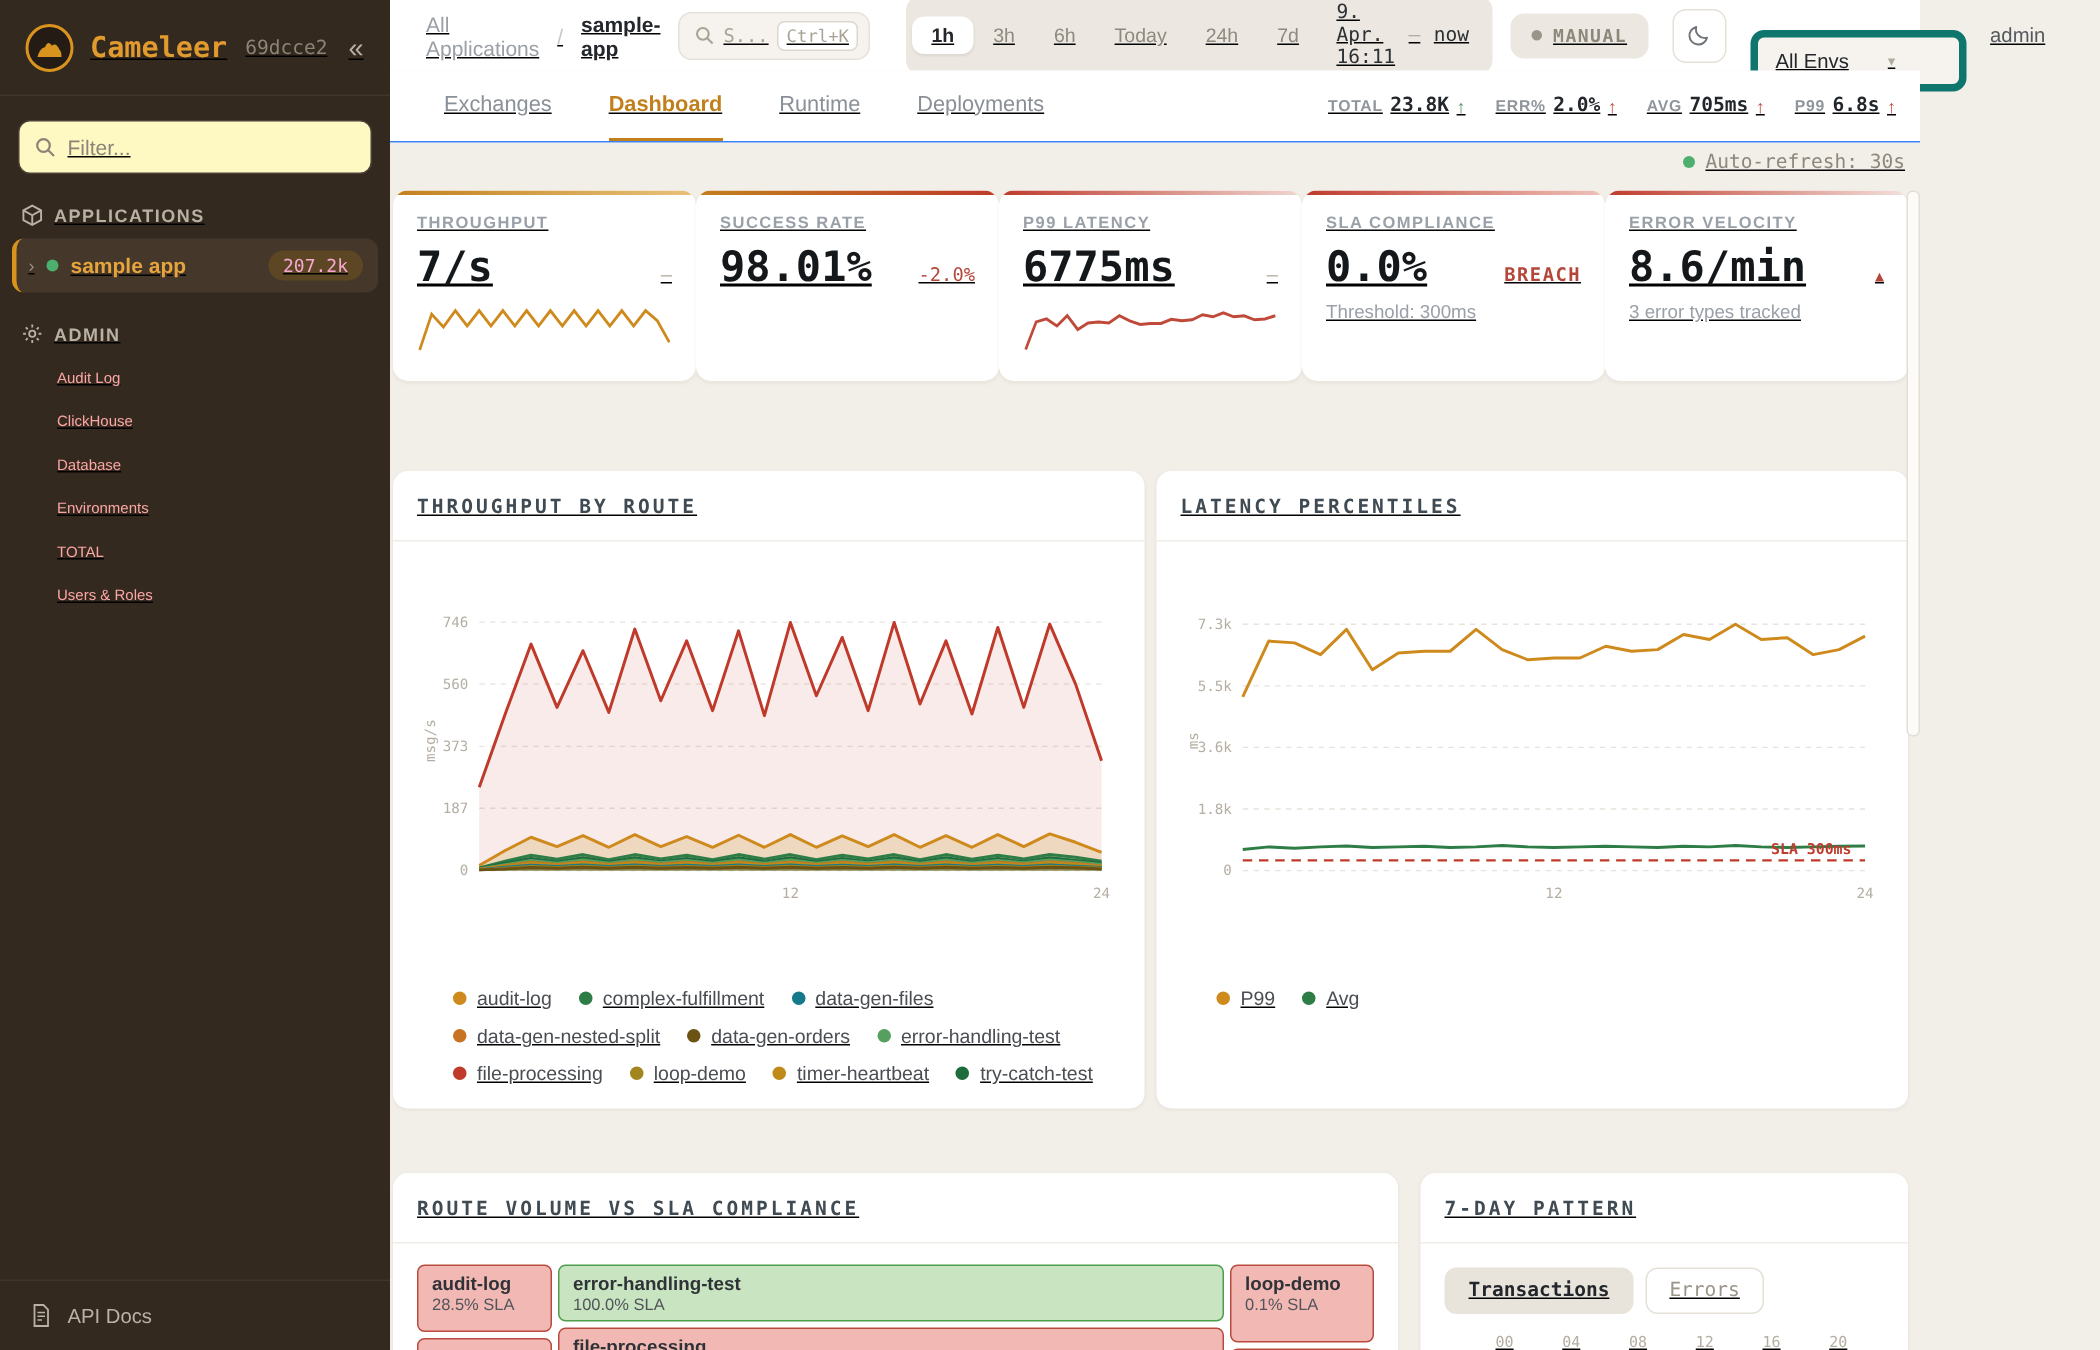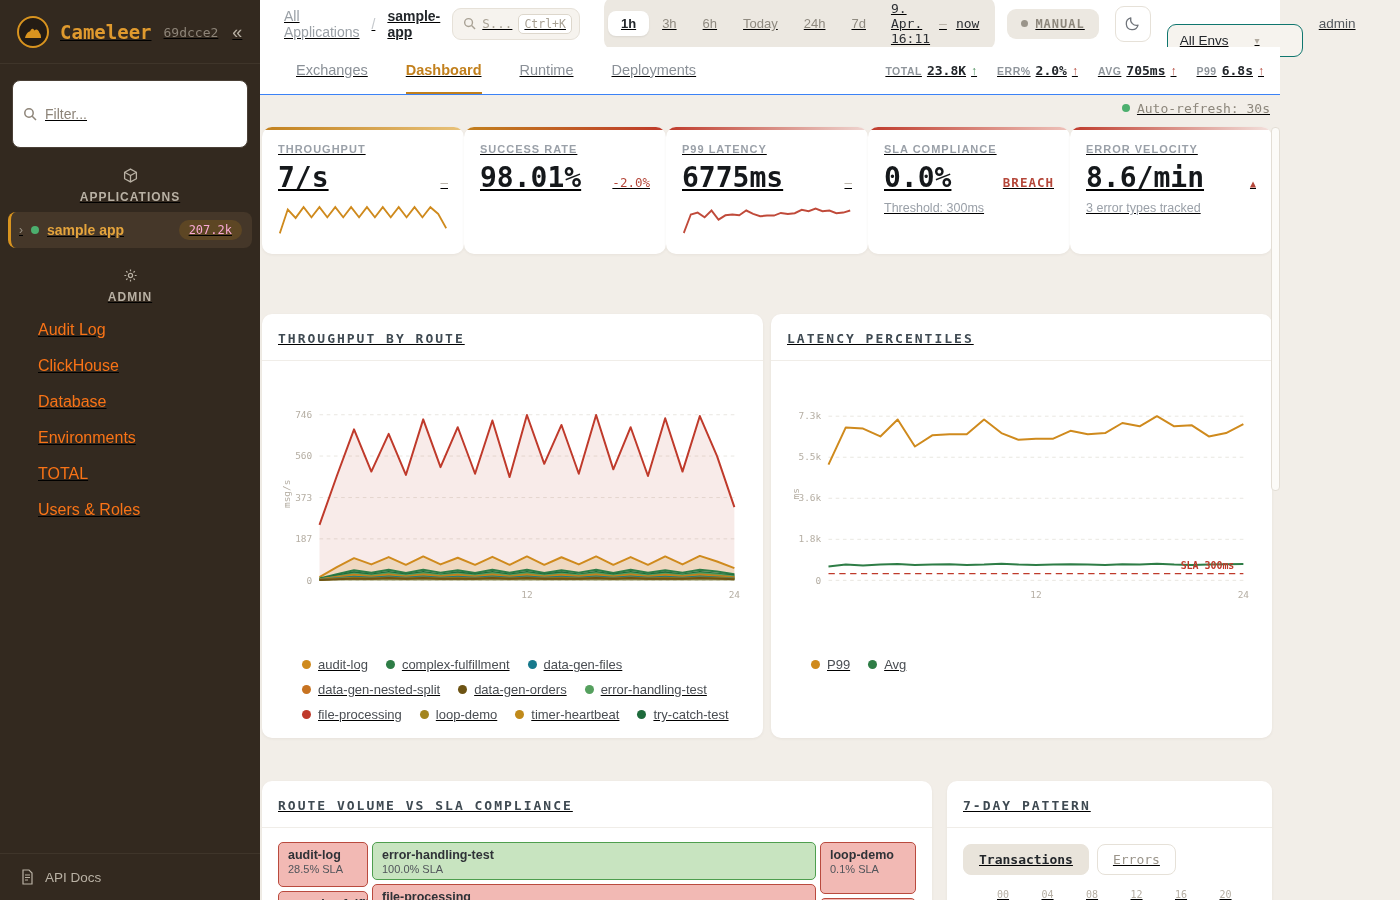--- a/index.html
+++ b/index.html
@@ -6,32 +6,32 @@
     font-family:"Liberation Sans",sans-serif;-webkit-font-smoothing:antialiased;}
   .app{display:flex;width:1280px;height:900px;text-decoration:underline;}
 
   
   .sidebar{width:260px;height:900px;background:#33291f;position:relative;flex-shrink:0;color:#cfc8bd;}
   .sb-head{display:flex;align-items:center;gap:10px;padding:15px 14px 14px 16px;border-bottom:1px solid #3f352a;}
   .sb-logo{width:34px;height:34px;flex-shrink:0;}
   .sb-title{font-family:"DejaVu Sans Mono",monospace;font-weight:bold;font-size:19px;color:#e09a2e;}
   .sb-ver{font-family:"DejaVu Sans Mono",monospace;font-size:13px;color:#8d8478;margin-left:2px;}
   .sb-collapse{margin-left:auto;color:#b9b1a4;font-size:18px;cursor:pointer;padding:0 4px;}
-  .sb-filter{margin:16px 12px 6px 12px;height:34px;background:#ffffff;border:1px solid #4a4036;border-radius:8px;
-    display:flex;align-items:center;gap:8px;padding:16px 10px;color:#8d8478;font-size:14px;}
+  .sb-filter{margin:16px 12px 6px 12px;height:34px;background:#fef9c3;border:1px solid #4a4036;border-radius:8px;
+    display:flex;align-items:center;gap:8px;padding:0 10px;color:#8d8478;font-size:14px;}
   .sb-section{display:flex;align-items:center;gap:7px;margin:20px 14px 8px 14px;color:#b9b1a4;
-    font-size:12px;font-weight:bold;letter-spacing:1px;flex-direction:column;}
+    font-size:12px;font-weight:bold;letter-spacing:1px;}
   .sb-app{margin:0 8px;height:36px;background:#453729;border-left:3px solid #d9941f;border-radius:8px;
     display:flex;align-items:center;gap:8px;padding:0 10px 0 8px;cursor:pointer;}
   .sb-app .chev{color:#9a9184;font-size:12px;}
   .dot-green{width:8px;height:8px;border-radius:50%;background:#4caf6e;display:inline-block;}
   .sb-app-name{color:#e5a43c;font-size:14px;font-weight:bold;}
   .sb-badge{margin-left:auto;background:#5d4624;color:#f9a8d4;font-family:"DejaVu Sans Mono",monospace;
     font-size:12px;border-radius:10px;padding:3px 10px;}
-  .sb-item{padding:9px 12px 9px 38px;font-size:16px;color:#f97316;cursor:pointer;}
+  .sb-item{padding:9px 12px 9px 38px;font-size:10px;color:#fca5a5;cursor:pointer;}
   .sb-docs{position:absolute;bottom:0;left:0;right:0;border-top:1px solid #3f352a;padding:15px 20px;
     display:flex;align-items:center;gap:10px;color:#b9b1a4;font-size:13.5px;cursor:pointer;}
 
   
   .main{flex:1;display:flex;flex-direction:column;background:#f2eee8;min-width:0;border-radius:21px;}
   .topbar{height:47px;background:#fff;display:flex;align-items:center;padding:0 10px 0 24px;gap:12px;flex-shrink:0;}
   .crumb-root{color:#9aa0a6;font-size:14px;cursor:pointer;}
   .crumb-sep{color:#c4c8cc;font-size:14px;}
   .crumb-cur{color:#23272b;font-size:14px;font-weight:bold;}
   .searchbox{display:flex;align-items:center;gap:6px;background:#f6f3ee;border:1px solid #e6e1d8;border-radius:9px;
@@ -46,21 +46,21 @@
   .seg-btn.active{background:#fff;color:#23272b;font-weight:bold;box-shadow:0 1px 2px rgba(0,0,0,.08);}
   .seg-date{font-family:"DejaVu Sans Mono",monospace;font-size:13px;color:#2c2f33;padding:0 12px;display:flex;gap:9px;align-items:center;}
   .seg-date .sep{color:#b3aca1;}
   .right-group{margin-left:auto;display:flex;align-items:center;gap:16px;}
   .manual-btn{display:flex;align-items:center;gap:7px;background:#ece8e1;border:none;border-radius:9px;
     padding:8px 14px;color:#8d877c;font-family:"DejaVu Sans Mono",monospace;font-size:12px;font-weight:bold;
     letter-spacing:1px;cursor:pointer;}
   .manual-btn .mdot{width:7px;height:7px;border-radius:50%;background:#9a948a;}
   .icon-btn{width:34px;height:34px;border:1px solid #e6e1d8;background:#fff;border-radius:9px;display:flex;
     align-items:center;justify-content:center;cursor:pointer;}
-  .env-select{display:flex;align-items:center;gap:26px;background:#f6f3ee;border:1px solid #0f766e;border-radius:9px;
+  .env-select{display:flex;align-items:center;gap:26px;background:#f6f3ee;border:5px solid #0f766e;border-radius:9px;
     padding:8px 12px;font-size:13.5px;color:#23272b;cursor:pointer;min-width:110px;margin-top:34px;}
   .env-select .caret{color:#b3aca1;font-size:10px;}
   .user{color:#55595e;font-size:13.5px;padding-right:0;}
 
   .tabbar{height:47px;background:#fff;display:flex;align-items:center;padding:0 16px 0 36px;
     border-bottom:1px solid #3b82f6;flex-shrink:0;}
   .tab{margin-right:38px;height:47px;display:flex;align-items:center;font-size:14.5px;color:#8a9097;cursor:pointer;
     border-bottom:2px solid transparent;box-sizing:border-box;}
   .tab.active{color:#c2801d;font-weight:bold;border-bottom:2px solid #c2801d;}
   .statbar{margin-left:auto;display:flex;align-items:center;gap:20px;}

